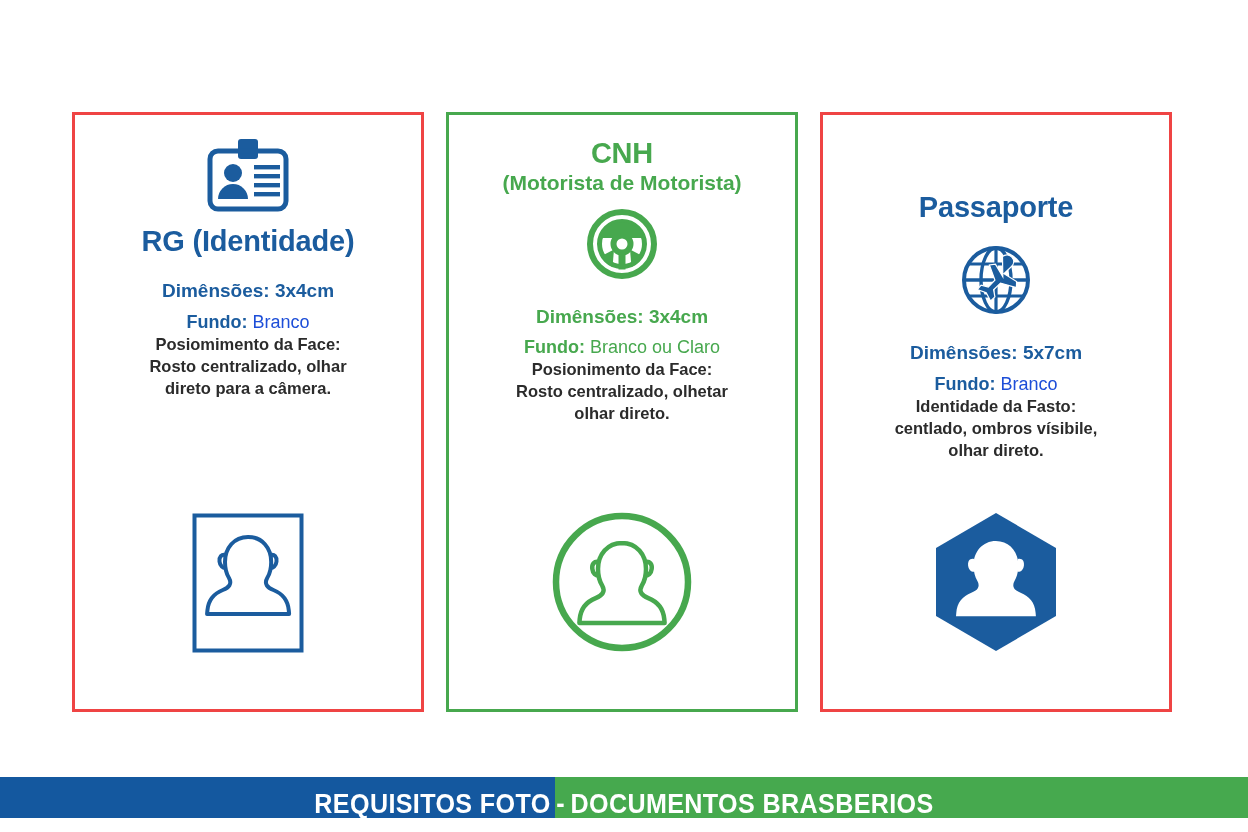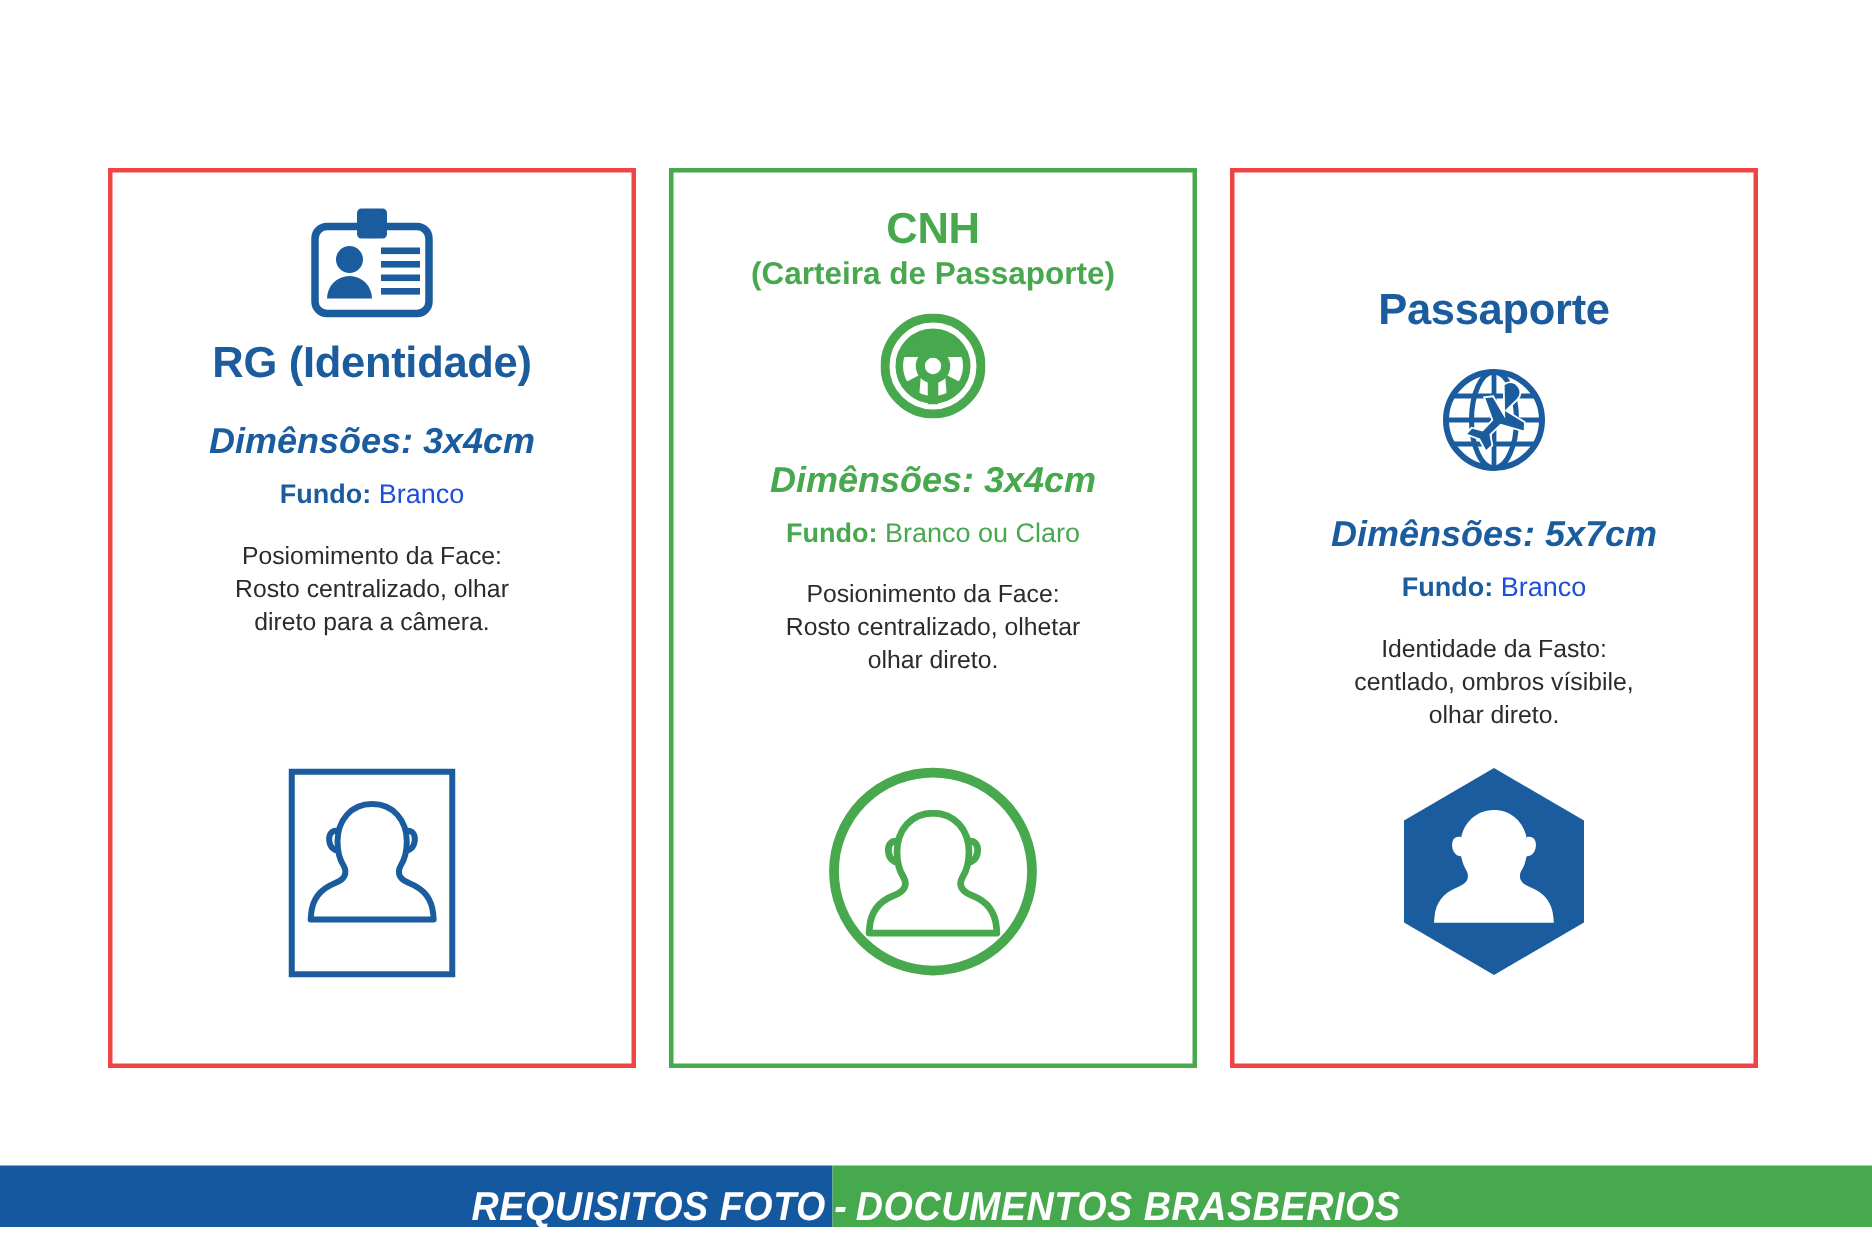--- a/index.html
+++ b/index.html
@@ -65,66 +65,65 @@
     line-height: 1.1;
     text-align: center;
     margin-top: 2px;
   }
 
   .spec {
     text-align: center;
     line-height: 1.25;
   }
   .spec .dim {
-    font-size: 24px;
+    font-size: 19px;
     font-weight: bold;
     color: #1b5c9e;
     display: block;
     white-space: nowrap;
-    font-style: italic;
   }
   .card.green .spec .dim { color: #47a84e; }
   .spec .fundo {
     font-size: 18px;
     display: block;
     margin-top: 8px;
     white-space: nowrap;
   }
   .spec .fundo .lbl { font-weight: bold; color: #1b5c9e; }
   .spec .fundo .val { font-weight: normal; color: #1d4ed8; }
   .card.green .spec .fundo .lbl,
   .card.green .spec .fundo .val { color: #47a84e; }
 
   .desc {
-    margin-top: 20px;
+    margin-top: 0;
     font-size: 16.5px;
     color: #2b2b2b;
     text-align: center;
     line-height: 1.33;
     white-space: pre-line;
+    font-weight: bold;
   }
 
   .icon-top { margin: 0 0 6px 0; display: block; }
   .avatar-wrap {
     margin-top: auto;
     margin-bottom: 34px;
     display: flex;
     justify-content: center;
     align-items: center;
   }
 
   
   .banner {
     position: absolute;
     left: 0;
     top: 777px;
     width: 1248px;
     height: 41px;
     display: flex;
-    font-style: italic;
   }
   .banner-left {
     background: #14589f;
     width: 555px;
     height: 100%;
   }
   .banner-right {
     background: #46a94e;
     flex: 1;
     height: 100%;
@@ -205,21 +204,21 @@
             <path d="M78.5 42 c4 -1 6.5 2 6 6.5 c-0.5 4.5 -3.5 7 -6.5 6.5" fill="none" stroke="#1b5c9e" stroke-width="4"></path>
           </svg>
         </span>
       </div>
     </div>
 
     <div class="card green">
 
       <div class="slot">
         <div class="card-title">CNH</div>
-        <div class="card-subtitle">(Carteira de Passaporte)</div>
+        <div class="card-subtitle">(Motorista de Motorista)</div>
       </div>
 
       <span class="icon-top" style="margin-top:14px">
         <svg width="70" height="70" viewBox="0 0 70 70" aria-hidden="true">
           <circle cx="35" cy="35" r="32" fill="none" stroke="#47a84e" stroke-width="6"></circle>
           <circle cx="35" cy="35" r="22.5" fill="none" stroke="#47a84e" stroke-width="5"></circle>
           <circle cx="35" cy="35" r="8.5" fill="none" stroke="#47a84e" stroke-width="6"></circle>
           <path d="M13.5 29 h43 a22.5 22.5 0 0 0 -43 0 z" fill="#47a84e"></path>
           <path d="M31.5 43.5 h7 v17 h-7 z" fill="#47a84e"></path>
           <path d="M27 40.5 L14.5 47 a22.5 22.5 0 0 0 11 11 z" fill="#47a84e"></path>

